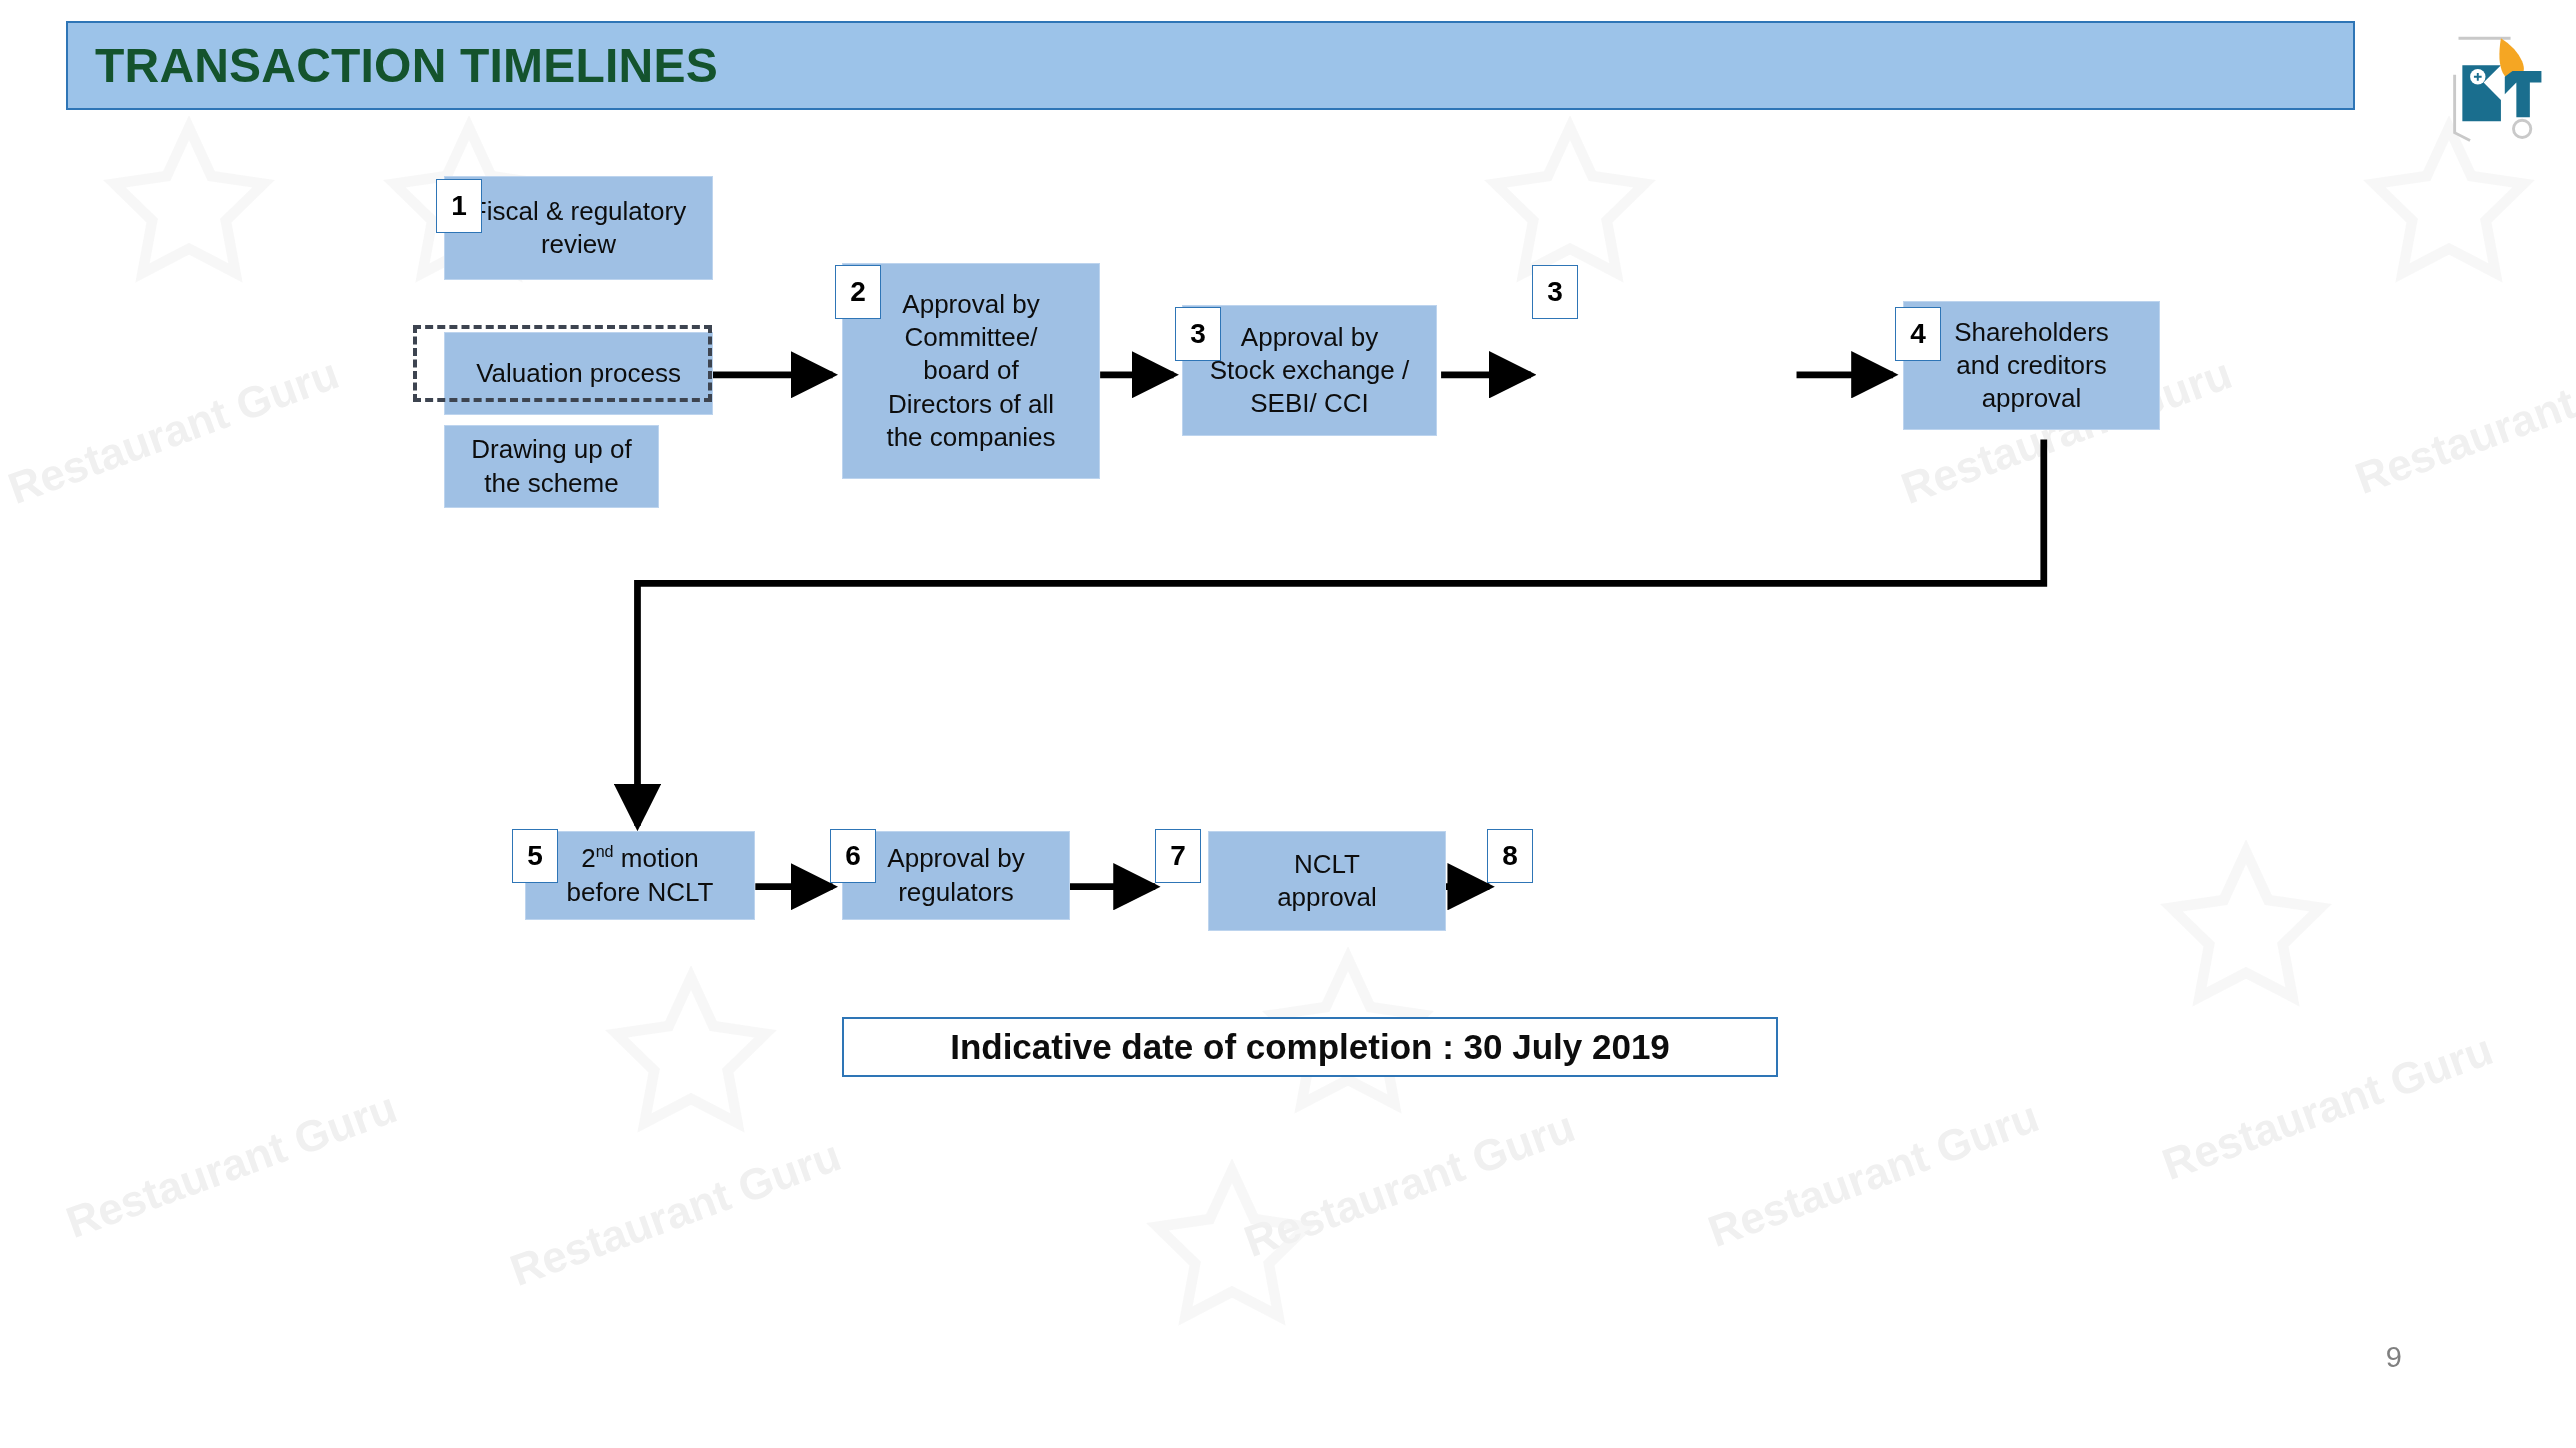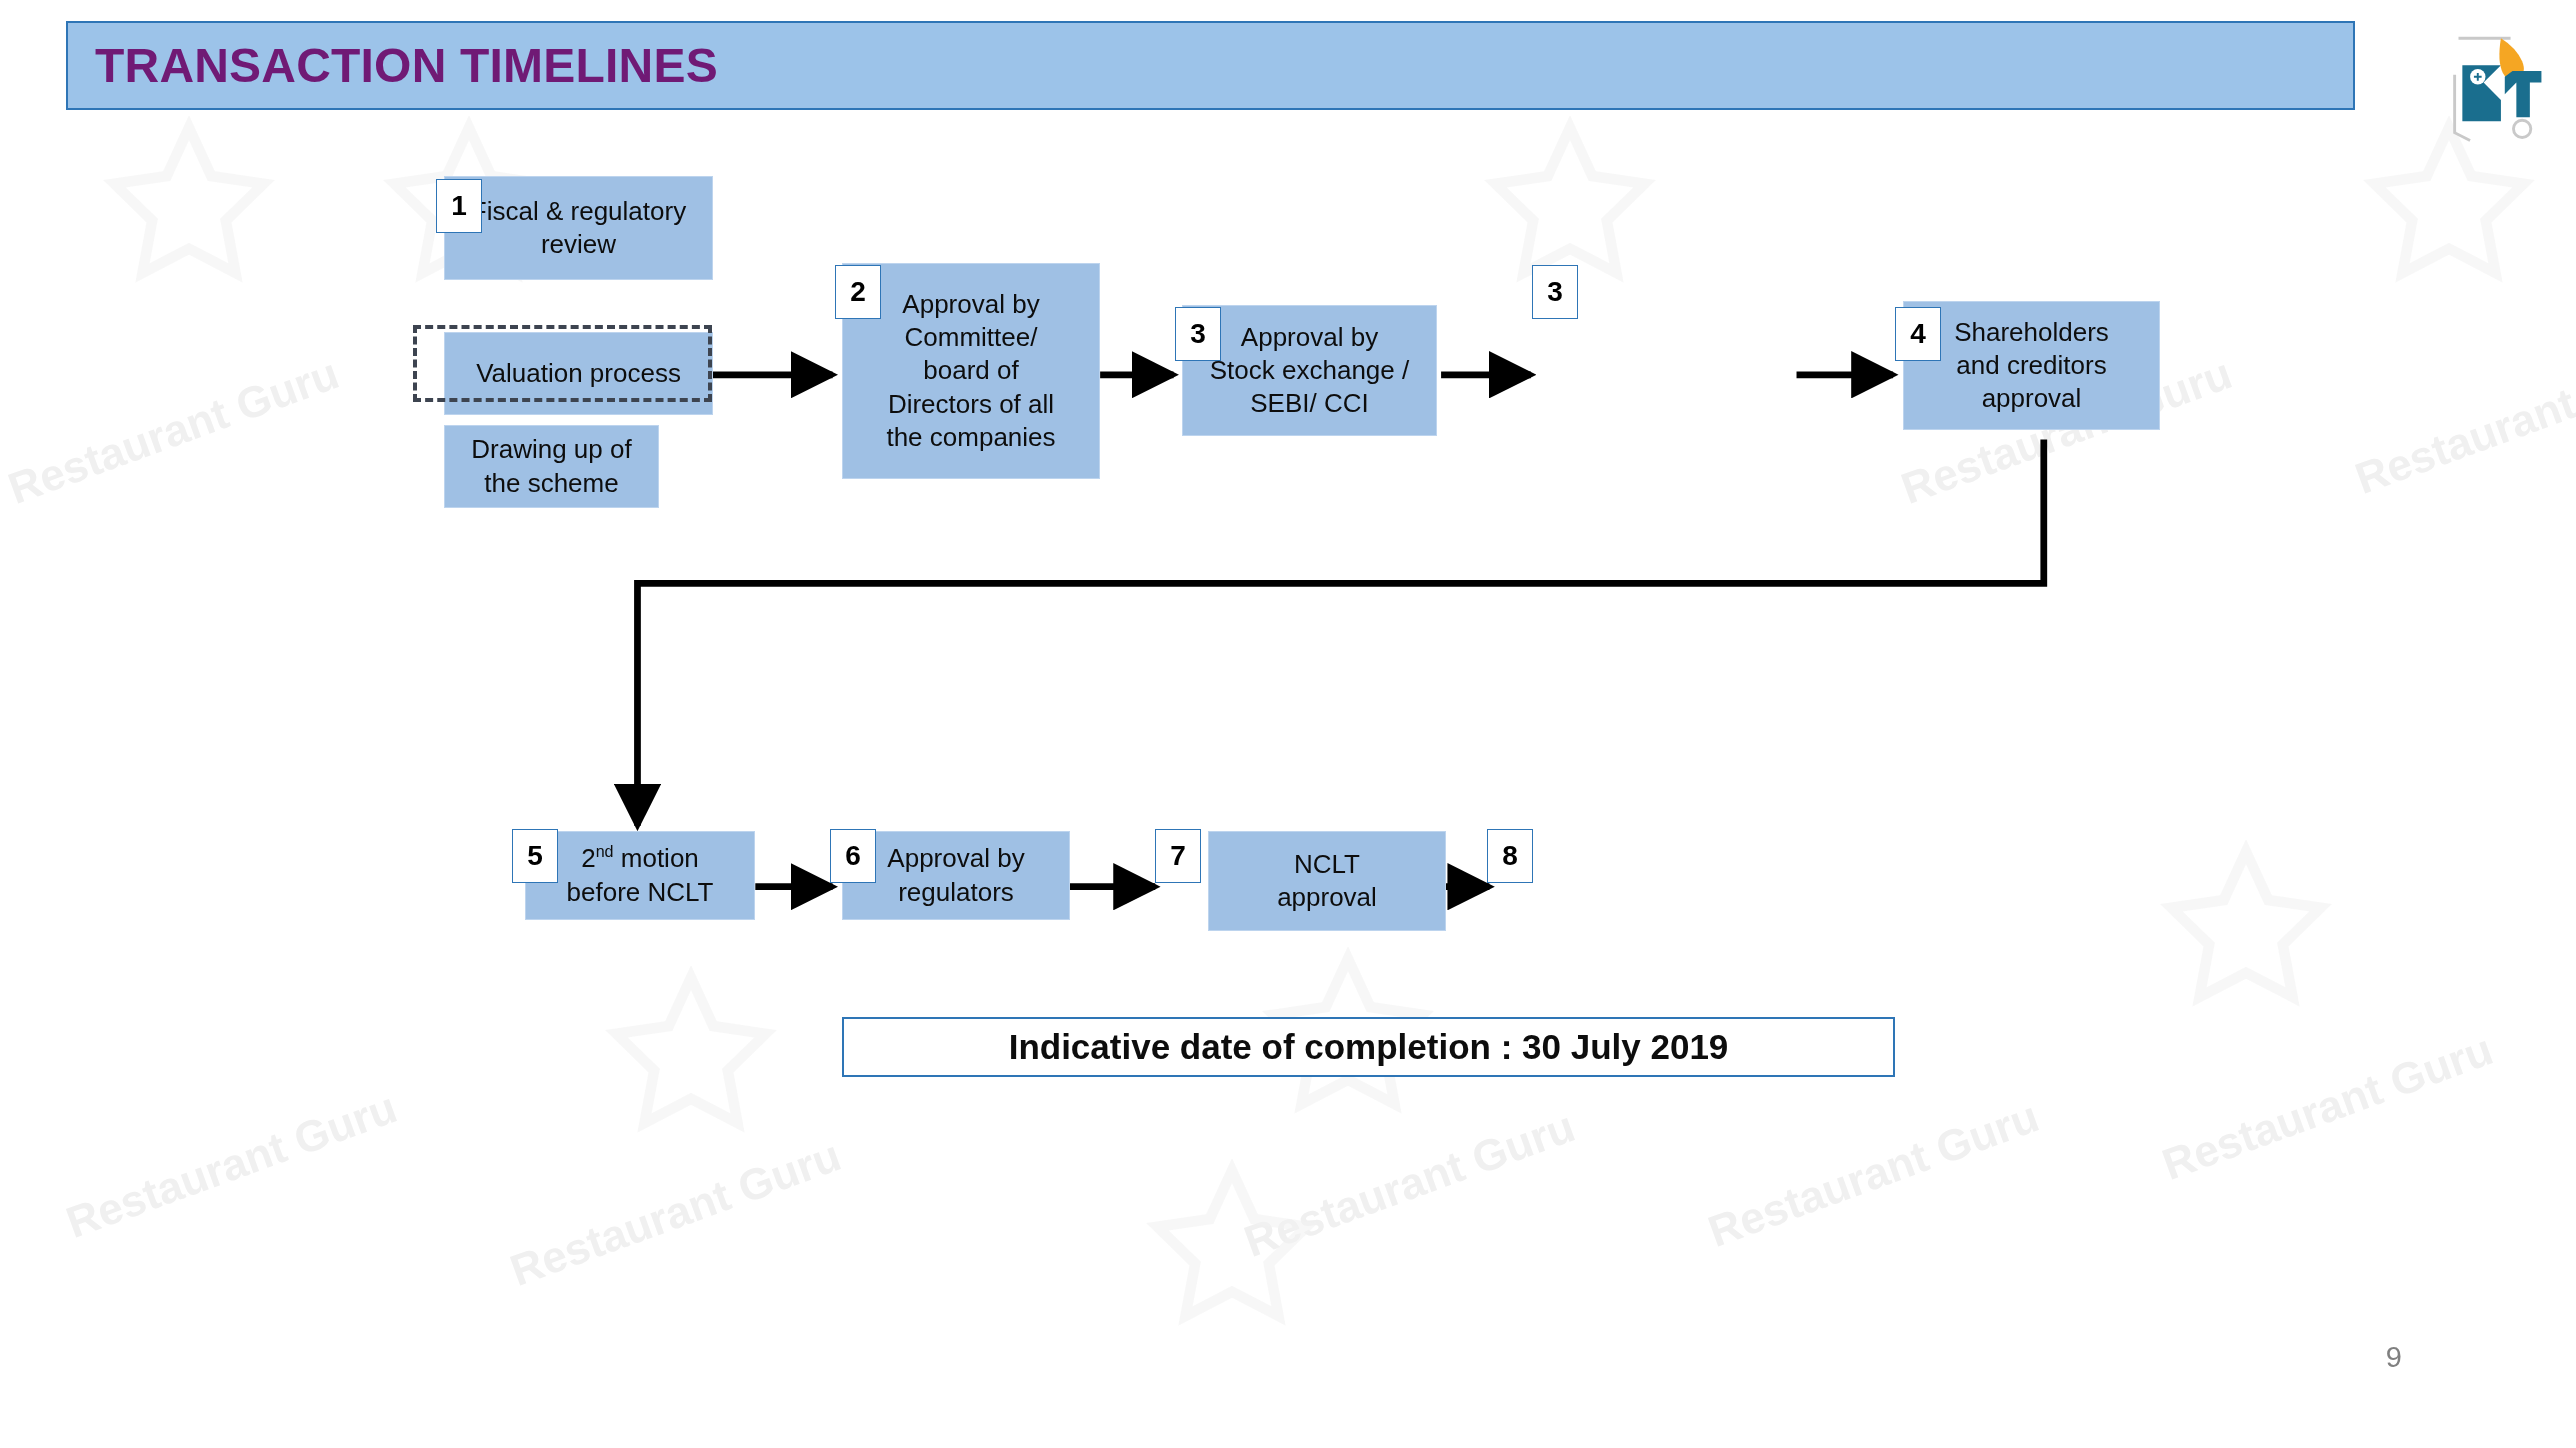--- a/index.html
+++ b/index.html
@@ -41,21 +41,21 @@
     background:#9cc3e9;
     border:2.9px solid #2e75b6;
     box-sizing:border-box;
     display:flex;align-items:center;
     z-index:3;
   }
   #title-text{
     margin-left:27px;
     font-size:48px;
     font-weight:bold;
-    color:#701a75;
+    color:#14532d;
     letter-spacing:0.2px;
     font-family:"Liberation Sans", sans-serif;
   }
 
   
   #logo{
     position:absolute;
     right:19.3px;top:17.4px;
     width:116px;height:135px;
     z-index:3;
@@ -256,18 +256,18 @@
 
   <div class="node" style="left:1208px;top:831px;width:238px;height:100px;">
     <span class="label">NCLT<br>approval</span>
   </div>
   <div class="badge" style="left:1155px;top:829px;width:46px;height:54px;">7</div>
 
   <div class="badge" style="left:1487px;top:829px;width:46px;height:54px;">8</div>
 
 </div>
 
-<div id="completion-banner" style="left:842px;top:1017px;width:1053px;height:60px;">
+<div id="completion-banner" style="left:842px;top:1017px;width:936px;height:60px;">
   <span id="completion-text">Indicative date of completion : 30 July 2019</span>
 </div>
 
 <div id="page-number">9</div>
 
 
 </body></html>

